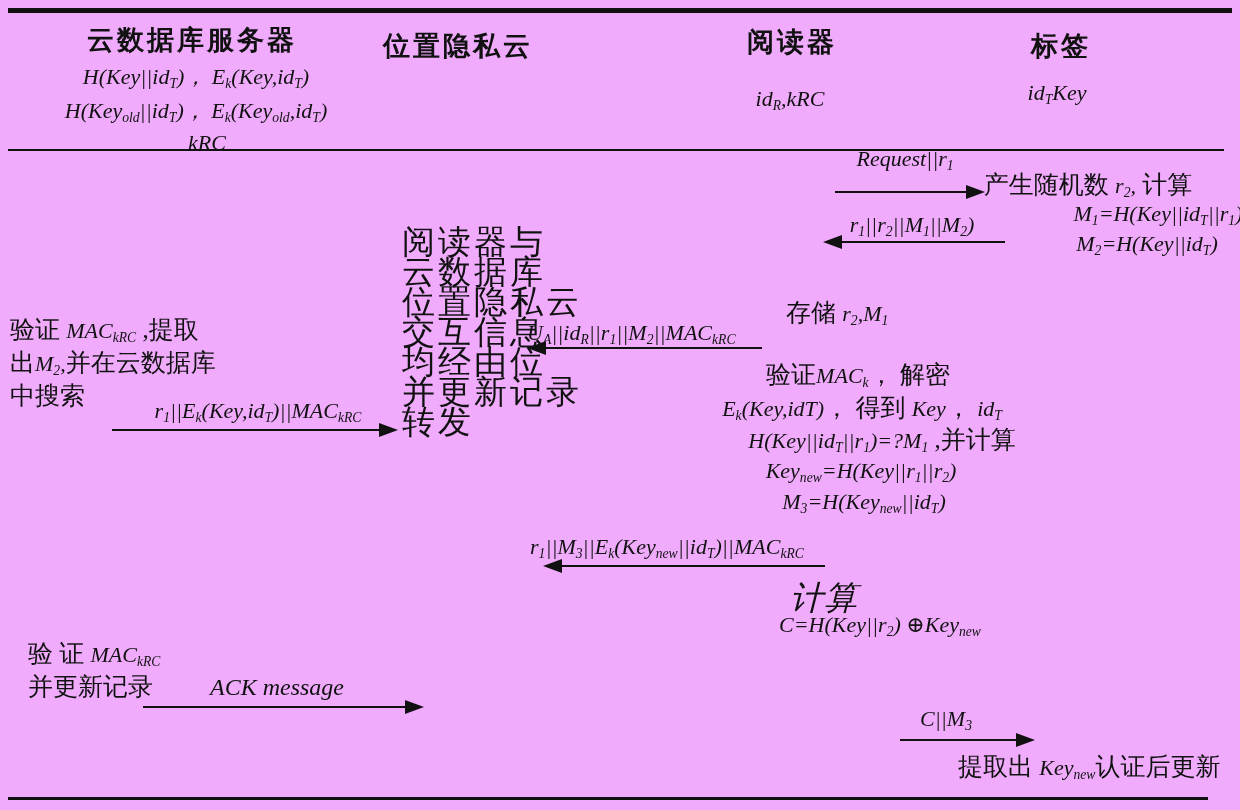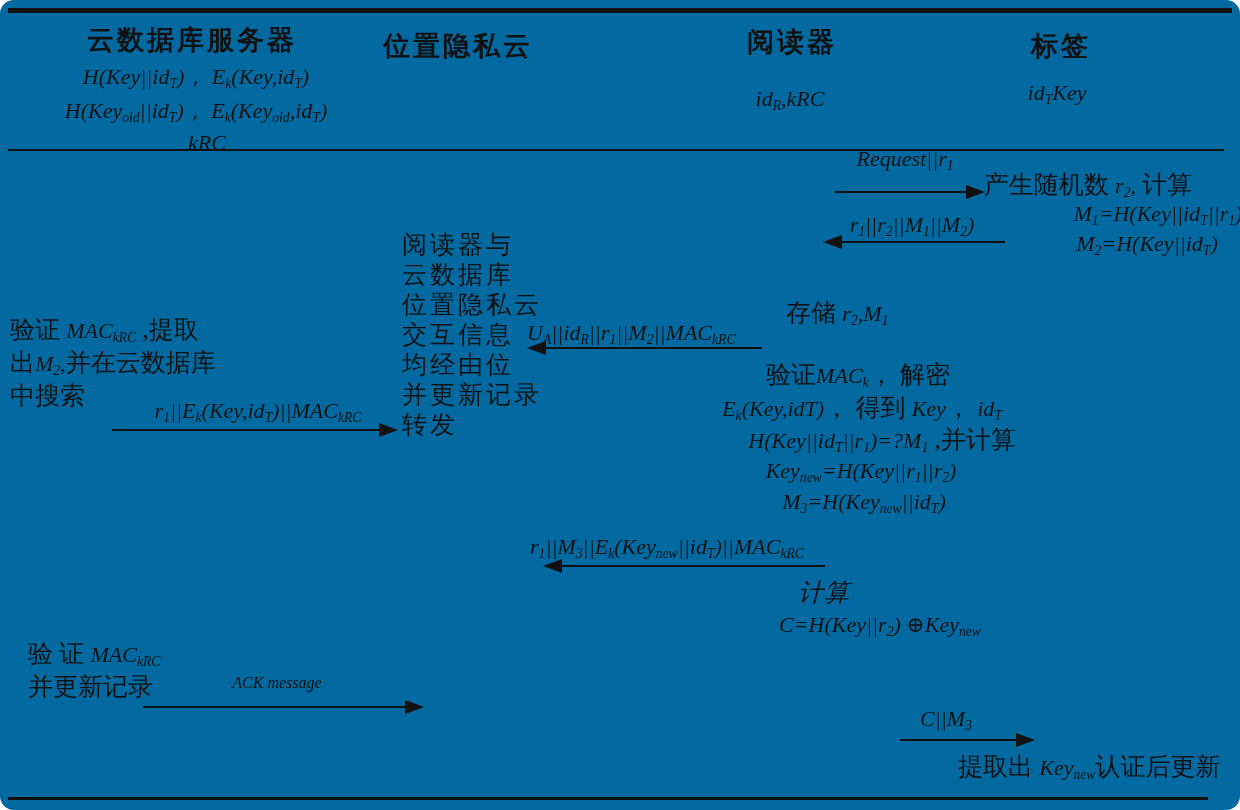--- a/index.html
+++ b/index.html
@@ -1,23 +1,23 @@
 <!DOCTYPE html>
 <html><head>
 <meta charset="utf-8">
 <style>
   html,body{margin:0;padding:0;background:#fff;}
   .canvas{
-    position:relative;width:1240px;height:810px;background:#0369a1;color:#111;
-    font-family:"Liberation Serif","DejaVu Serif",serif;overflow:hidden;border-radius:14px;
+    position:relative;width:1240px;height:810px;background:#f0abfc;color:#111;
+    font-family:"Liberation Serif","DejaVu Serif",serif;overflow:hidden;
   }
   .abs{position:absolute;white-space:nowrap;}
   .ctr{transform:translateX(-50%);}
   .hdr{font-weight:bold;font-size:27px;letter-spacing:3px;font-family:"Liberation Sans","DejaVu Sans",sans-serif;font-family:"Liberation Serif","DejaVu Serif",serif;}
-  .cjk{font-size:25px;letter-spacing:1px;}
+  .cjk{font-size:33px;letter-spacing:1px;font-family:Liberation Mono, monospace;}
   .sp{letter-spacing:3px;}
   .formula{font-style:italic;font-size:22px;letter-spacing:0;}
   .mixed{font-size:25px;}
   .mixed i,.formula i{font-style:italic;}
   .mixed i{font-size:22px;letter-spacing:0;}
   i{font-style:italic;}
   sub{font-size:0.62em;vertical-align:-0.28em;line-height:0;}
   .hline{position:absolute;background:#111;}
   .arrow{position:absolute;height:16px;}
   .shaft{position:absolute;top:7px;height:2px;background:#111;}
@@ -106,21 +106,21 @@
   </div>
 
   <div class="abs ctr cjk" style="left:824px;top:576px;font-style:italic;">计算</div>
   <div class="abs ctr formula" style="left:880px;top:612px;">C=H(Key||r<sub>2</sub>) ⊕Key<sub>new</sub></div>
 
   <div class="abs mixed lh32" style="left:28px;top:638px;">
     <div>验 证 <i>MAC<sub>kRC</sub></i></div>
     <div>并更新记录</div>
   </div>
 
-  <div class="abs ctr formula" style="left:277px;top:674px;font-size:16px;">ACK message</div>
+  <div class="abs ctr formula" style="left:277px;top:674px;font-size:24px;">ACK message</div>
   <div class="arrow" style="left:143px;top:699px;width:281px;">
     <div class="shaft" style="left:0;width:263px;"></div>
     <div class="head r"></div>
   </div>
 
   <div class="abs ctr formula" style="left:946px;top:706px;">C||M<sub>3</sub></div>
   <div class="arrow" style="left:900px;top:732px;width:135px;">
     <div class="shaft" style="left:0;width:117px;"></div>
     <div class="head r"></div>
   </div>

